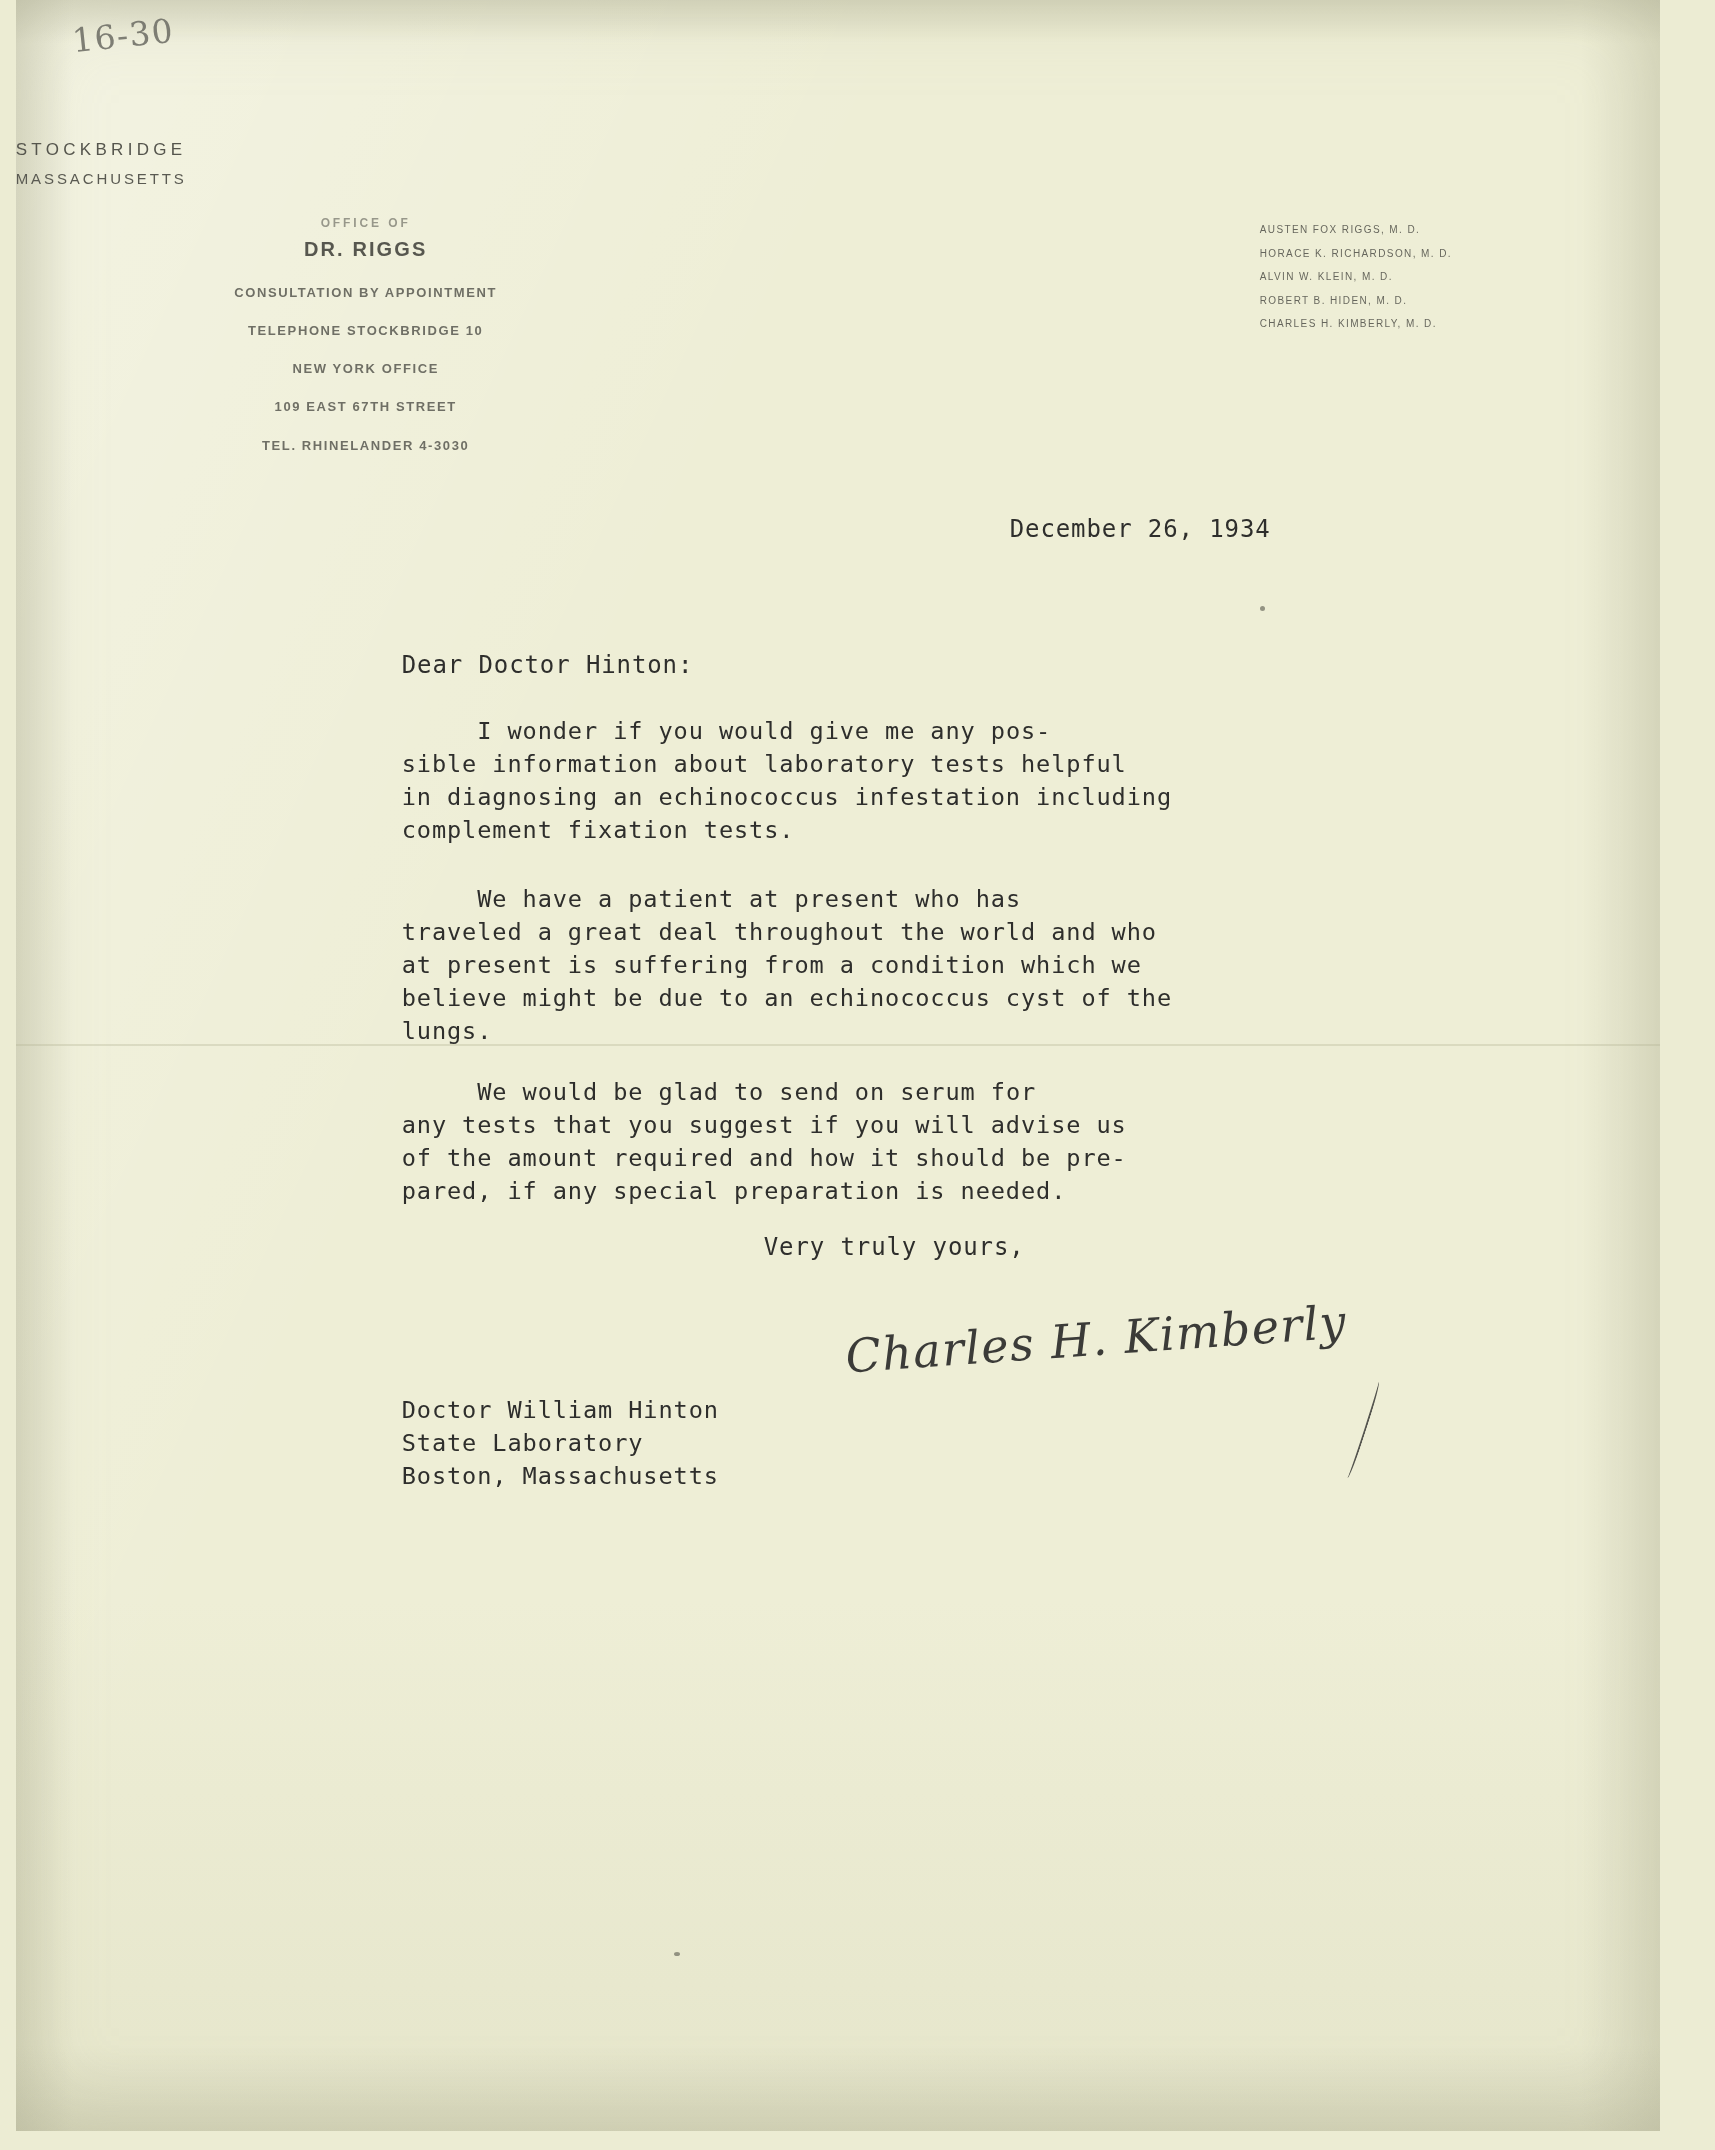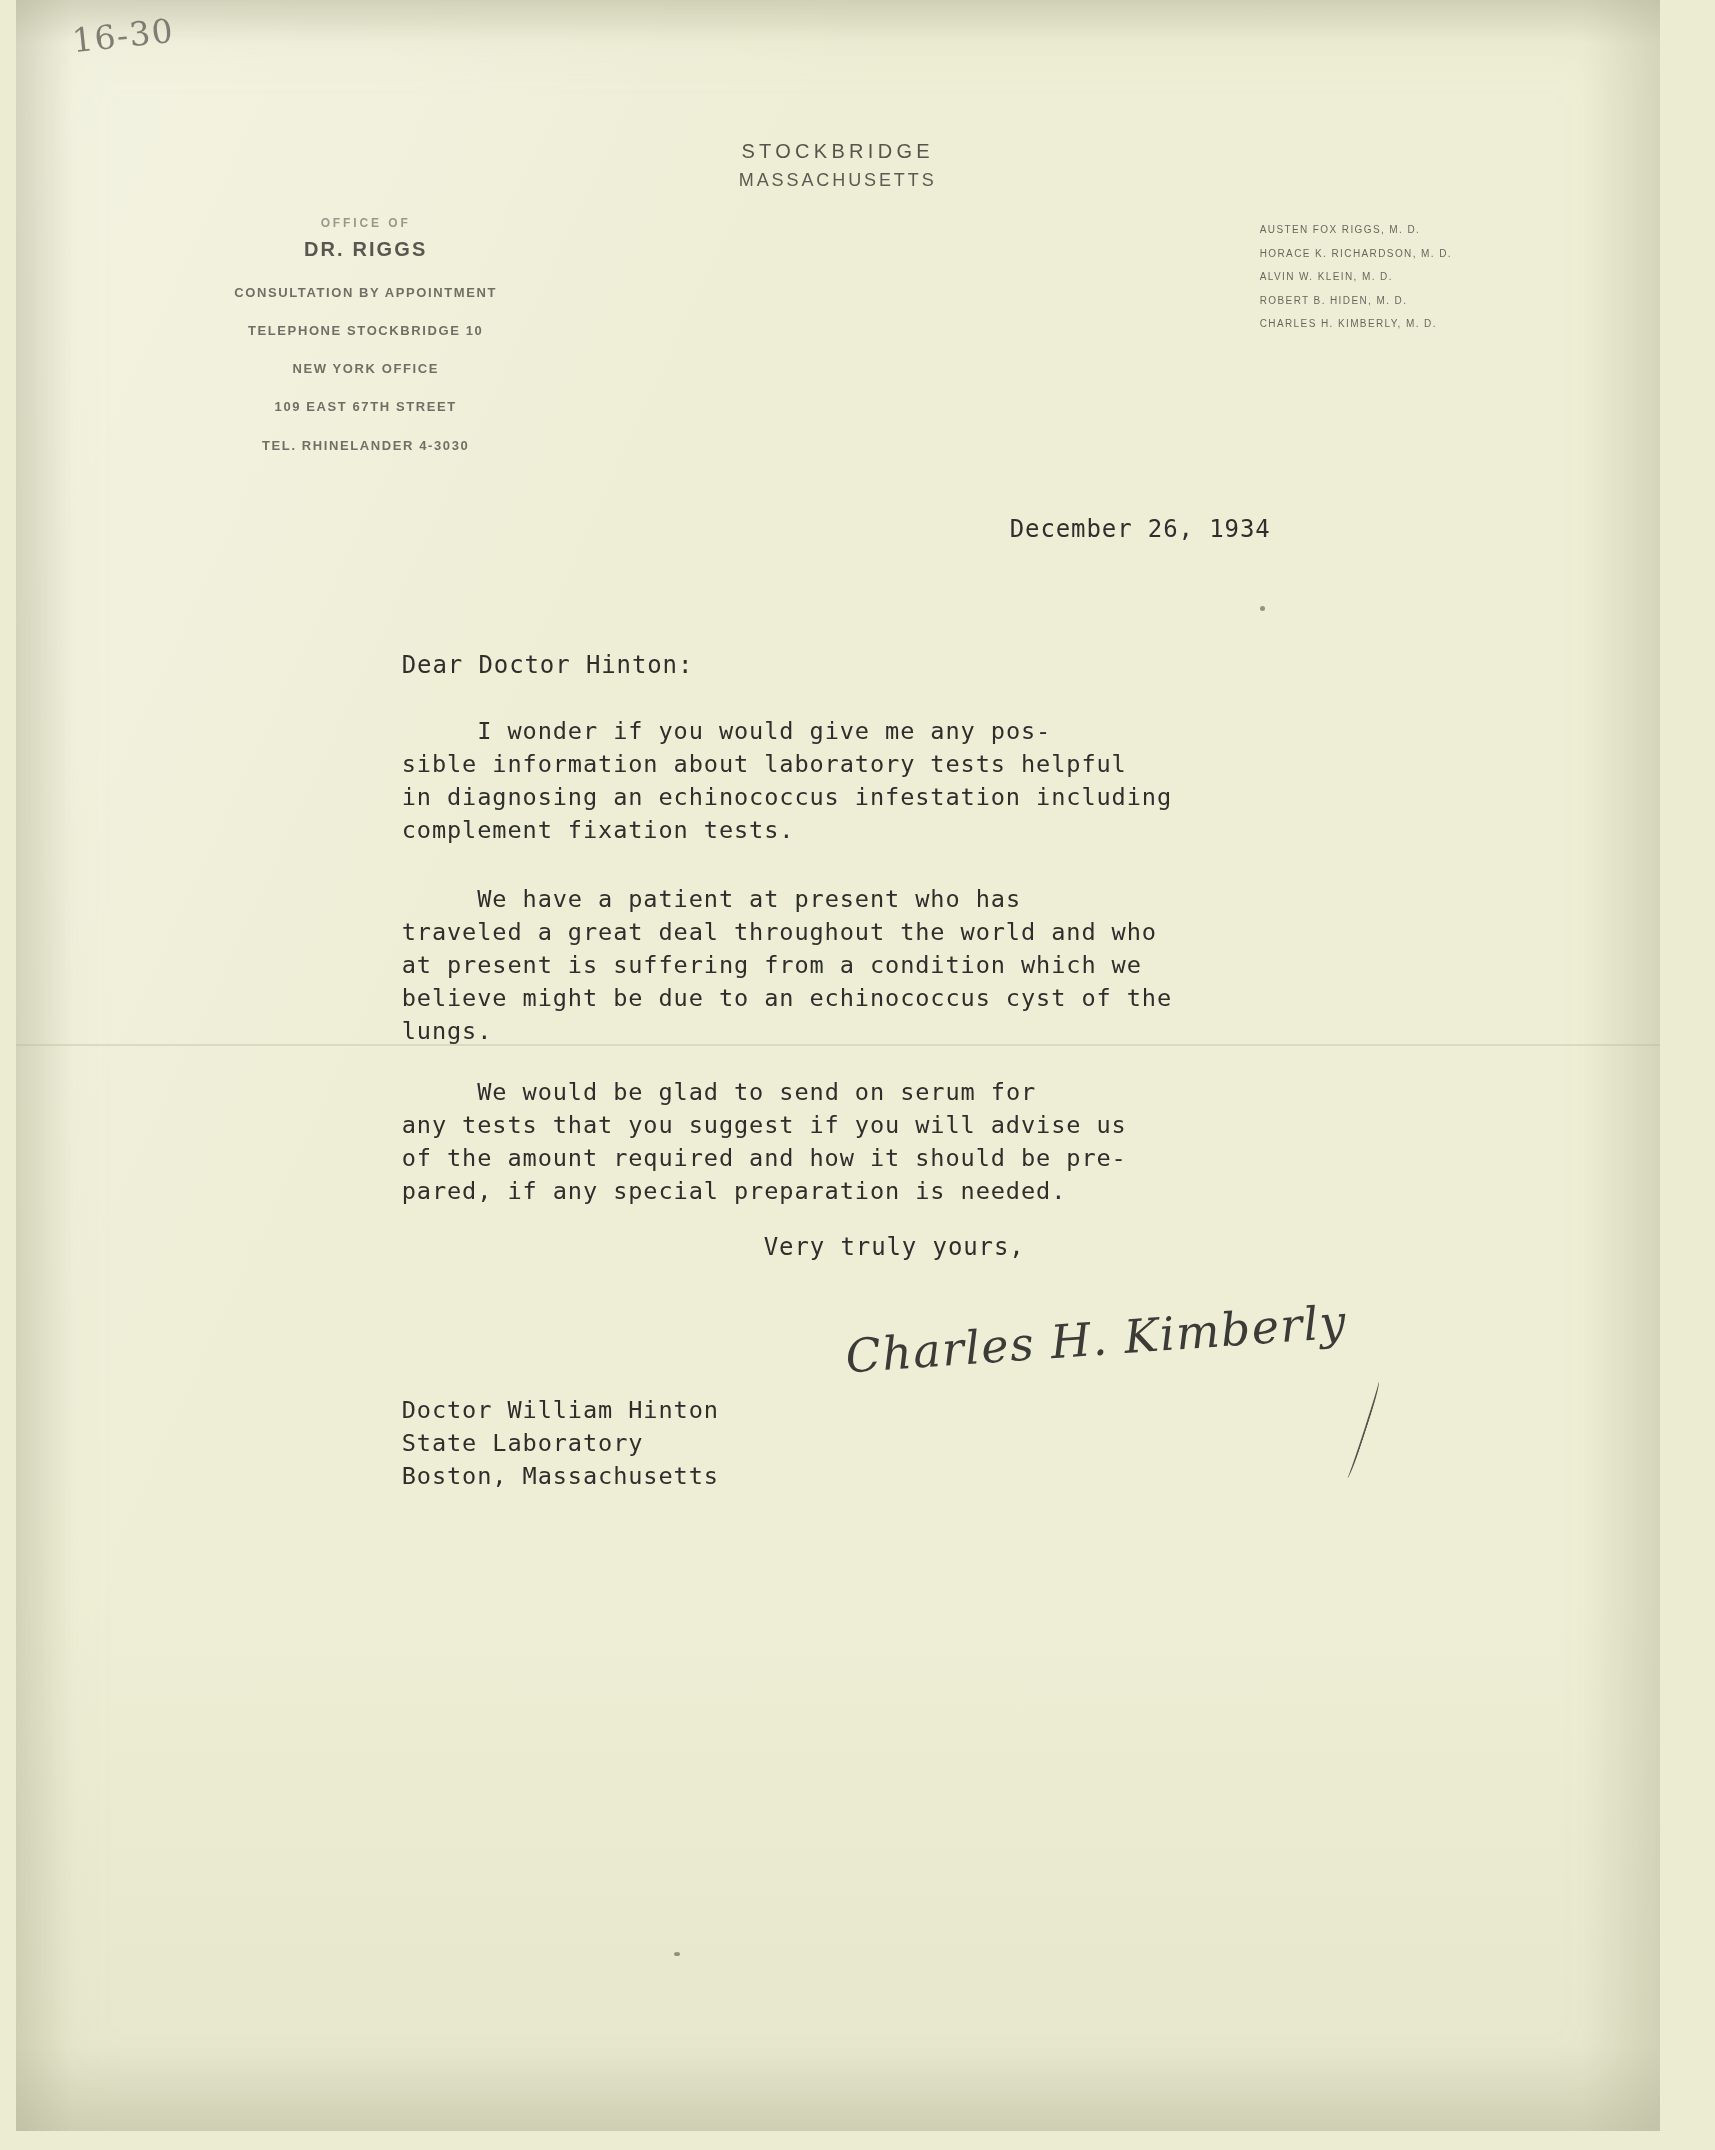--- a/index.html
+++ b/index.html
@@ -68,32 +68,30 @@
     color: #6b6b63;
     transform: rotate(-6deg);
     letter-spacing: 1.4px;
     opacity: 0.85;
   }
 
   
   #letterhead-city {
     position: absolute;
     left: 0; top: 140px; width: 1644px;
-    text-align: center;
-    font-family: "Liberation Sans", sans-serif;
-    font-size: 20px;
+    font-family: "Liberation Sans", sans-serif;
+    font-size: 17px;
     letter-spacing: 4.3px;
     color: #55554d;
   }
   #letterhead-state {
     position: absolute;
     left: 0; top: 170px; width: 1644px;
-    text-align: center;
-    font-family: "Liberation Sans", sans-serif;
-    font-size: 18px;
+    font-family: "Liberation Sans", sans-serif;
+    font-size: 15px;
     letter-spacing: 2.9px;
     color: #5a5a52;
   }
 
   #letterhead-left {
     position: absolute;
     left: 164px;
     top: 214px;
     width: 372px;
     text-align: center;

